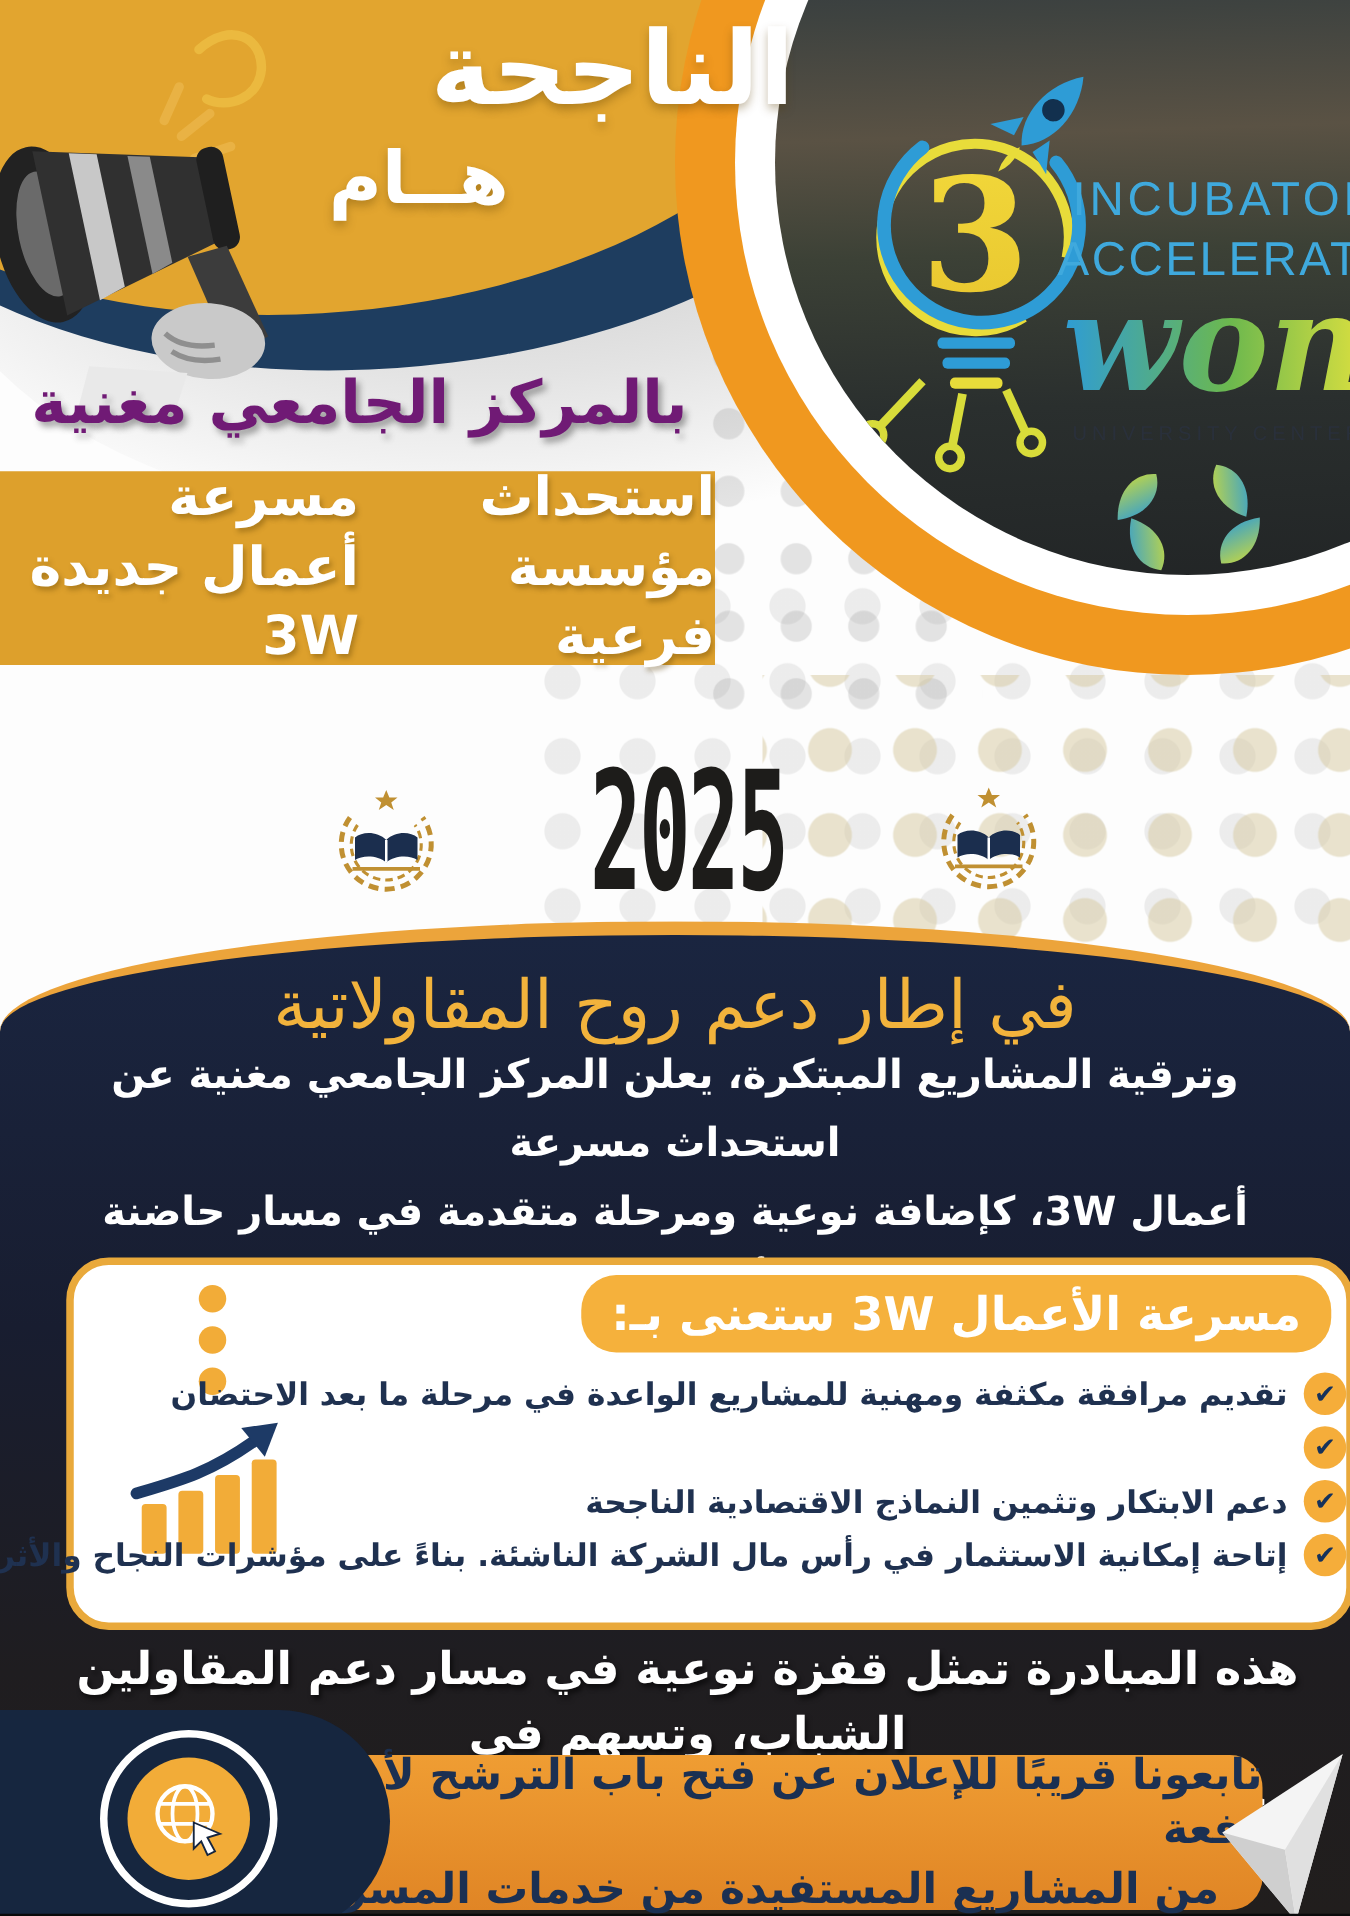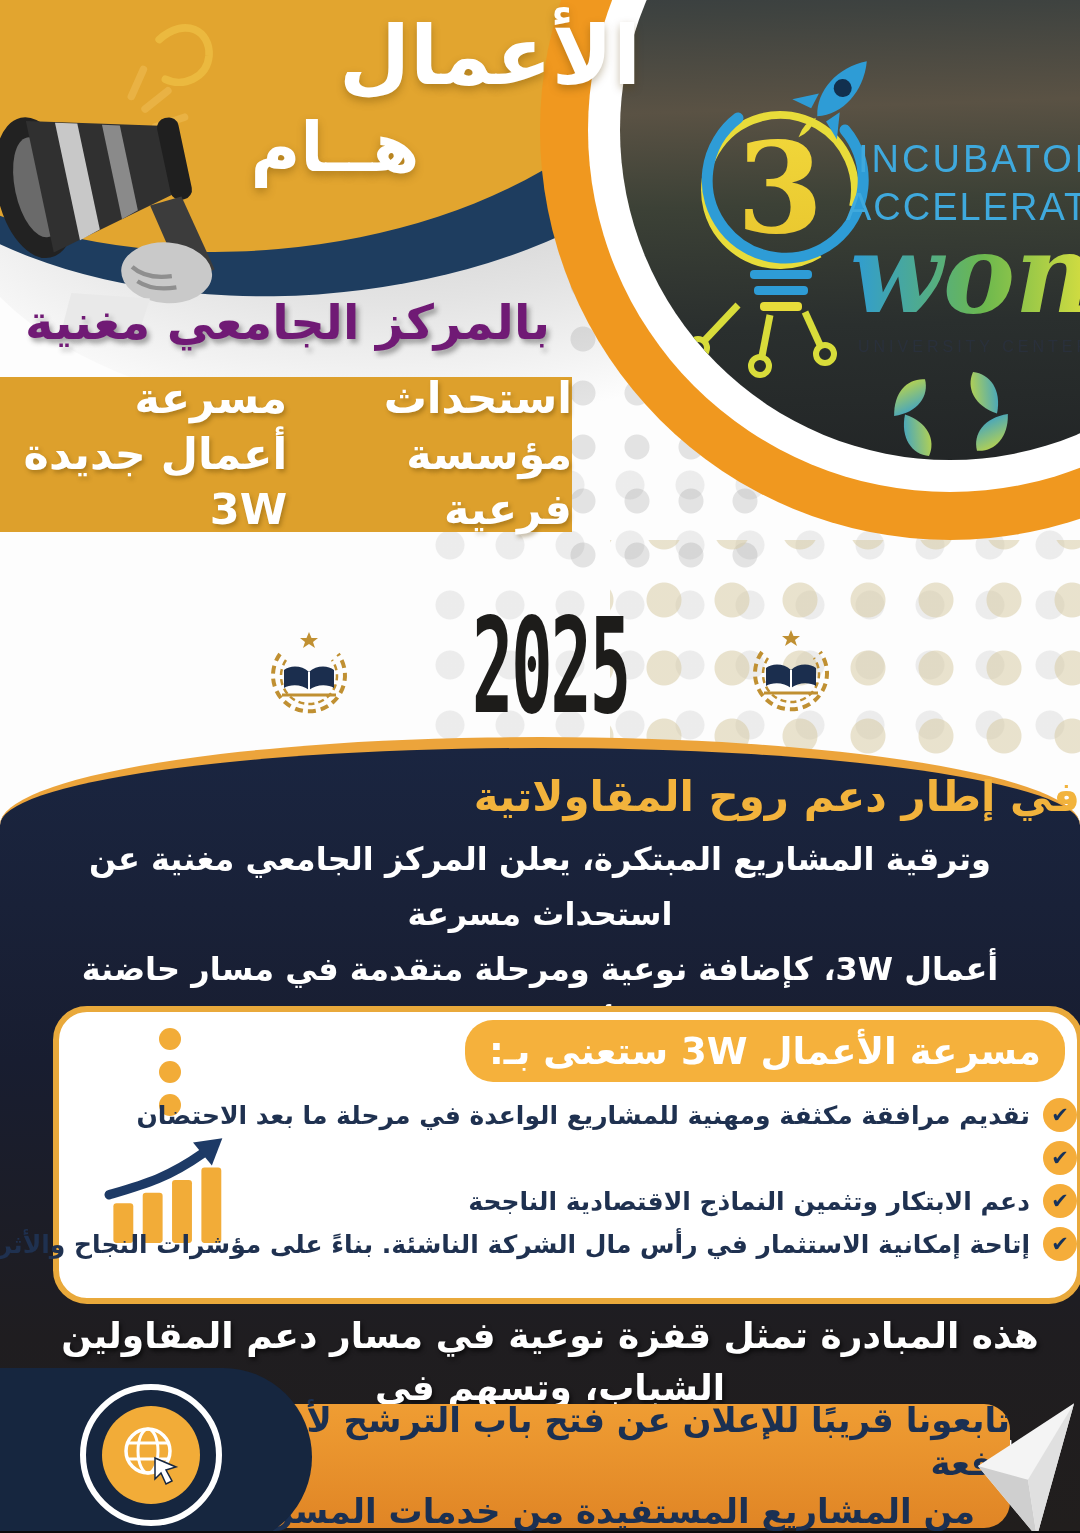--- a/index.html
+++ b/index.html
@@ -26,21 +26,21 @@
     background-size:68px 68px;background-position:20px 26px;}
   .navy-crescent{left:-150px;top:-215px;width:900px;height:510px;border-radius:50%;
     background:#1E3D5F;transform:rotate(-4deg);z-index:2;}
   .yellow-blob{left:-165px;top:-230px;width:845px;height:480px;border-radius:50%;
     background:#E2A52F;transform:rotate(-5deg);z-index:3;}
 
   
   .ann{z-index:6;color:#fff;font-weight:bold;text-align:center;
     text-shadow:0 4px 8px rgba(90,60,0,.35);}
   .ann1{left:300px;top:8px;width:380px;font-size:82px;}
-  .ann2{left:170px;top:108px;width:330px;font-size:68px;}
+  .ann2{left:170px;top:108px;width:330px;font-size:58px;}
 
   
   .megaphone{left:-16px;top:6px;width:260px;height:330px;z-index:5;}
 
   
   .circ{border-radius:50%;z-index:4;}
   .circ-orange{left:540px;top:-280px;width:820px;height:820px;background:#F0981F;}
   .circ-white{left:588px;top:-232px;width:724px;height:724px;background:#fff;}
   .circ-photo{left:620px;top:-200px;width:660px;height:660px;overflow:hidden;
     background:linear-gradient(178deg,#2c3a52 0%,#273341 16%,#3f4340 32%,#5a5244 46%,#3c4136 60%,#2a2f2e 78%,#222526 100%);}
@@ -62,22 +62,22 @@
   .laurel{width:86px;height:100px;z-index:6;}
   .laurel-left{left:266px;top:628px;}
   .laurel-right{left:748px;top:626px;}
 
   
   .dark-section{left:0;top:737px;width:1080px;height:796px;z-index:7;
     background:linear-gradient(180deg,#1A2540 0%,#181D30 40%,#1F1D20 75%,#211E1D 100%);
     border-top:11px solid #ECA43B;
     border-radius:50% 50% 0 0 / 88px 88px 0 0;
     box-sizing:border-box;}
-  .intro-heading{left:0;top:24px;width:100%;text-align:right;
-    color:#F2B33C;font-size:42px;font-weight:bold;}
+  .intro-heading{left:0;top:24px;width:100%;text-align:center;
+    color:#F2B33C;font-size:54px;font-weight:normal;}
   .intro-body{left:20px;top:84px;width:1040px;text-align:center;
     color:#fff;font-size:32px;font-weight:bold;line-height:55px;}
 
   
   .white-box{left:25px;top:258px;width:1030px;height:298px;background:#fff;
     border:6px solid #E9A93B;border-radius:34px;box-sizing:border-box;margin-left:28px;}
   .pill{position:absolute;right:12px;top:8px;width:600px;height:62px;background:#F5B13C;
     border-radius:28px;display:flex;align-items:center;justify-content:center;
     color:#fff;font-size:37px;font-weight:bold;}
   .side-dots{position:absolute;left:100px;top:16px;display:flex;flex-direction:column;gap:11px;}
@@ -134,21 +134,21 @@
       <path d="M118 106 L134 110 L134 190 L118 195 Z" fill="#8a8a8a"></path>
       <rect x="167" y="112" width="20" height="77" rx="9" fill="#1f1f1f"></rect>
       <path d="M146 188 l30 -2 l16 72 l-30 8 Z" fill="#3c3c3c"></path>
       <ellipse cx="148" cy="252" rx="42" ry="28" fill="#c9c9c9" transform="rotate(16 148 252)"></ellipse>
       <path d="M118 240 q10 14 34 16" stroke="#8f8f8f" stroke-width="4" fill="none"></path>
       <path d="M120 254 q12 12 34 13" stroke="#8f8f8f" stroke-width="4" fill="none"></path>
       <path d="M58 252 L128 272 L112 300 L34 300 Z" fill="#e9e9e9"></path>
     </g>
   </svg>
 
-  <div class="abs ann ann1" dir="rtl">الأعمال</div>
+  <div class="abs ann ann1" dir="rtl">الناجحة</div>
   <div class="abs ann ann2" dir="rtl">هــام</div>
 
   <div class="abs circ circ-orange"></div>
   <div class="abs circ circ-white"></div>
   <div class="abs circ circ-photo">
     <svg width="660" height="660" viewBox="0 0 660 660">
       <defs>
         <linearGradient id="gwon" x1="0" y1="0" x2="1" y2="0">
           <stop offset="0" stop-color="#2E9CD6"></stop>
             <stop offset=".55" stop-color="#6cb84e"></stop>

